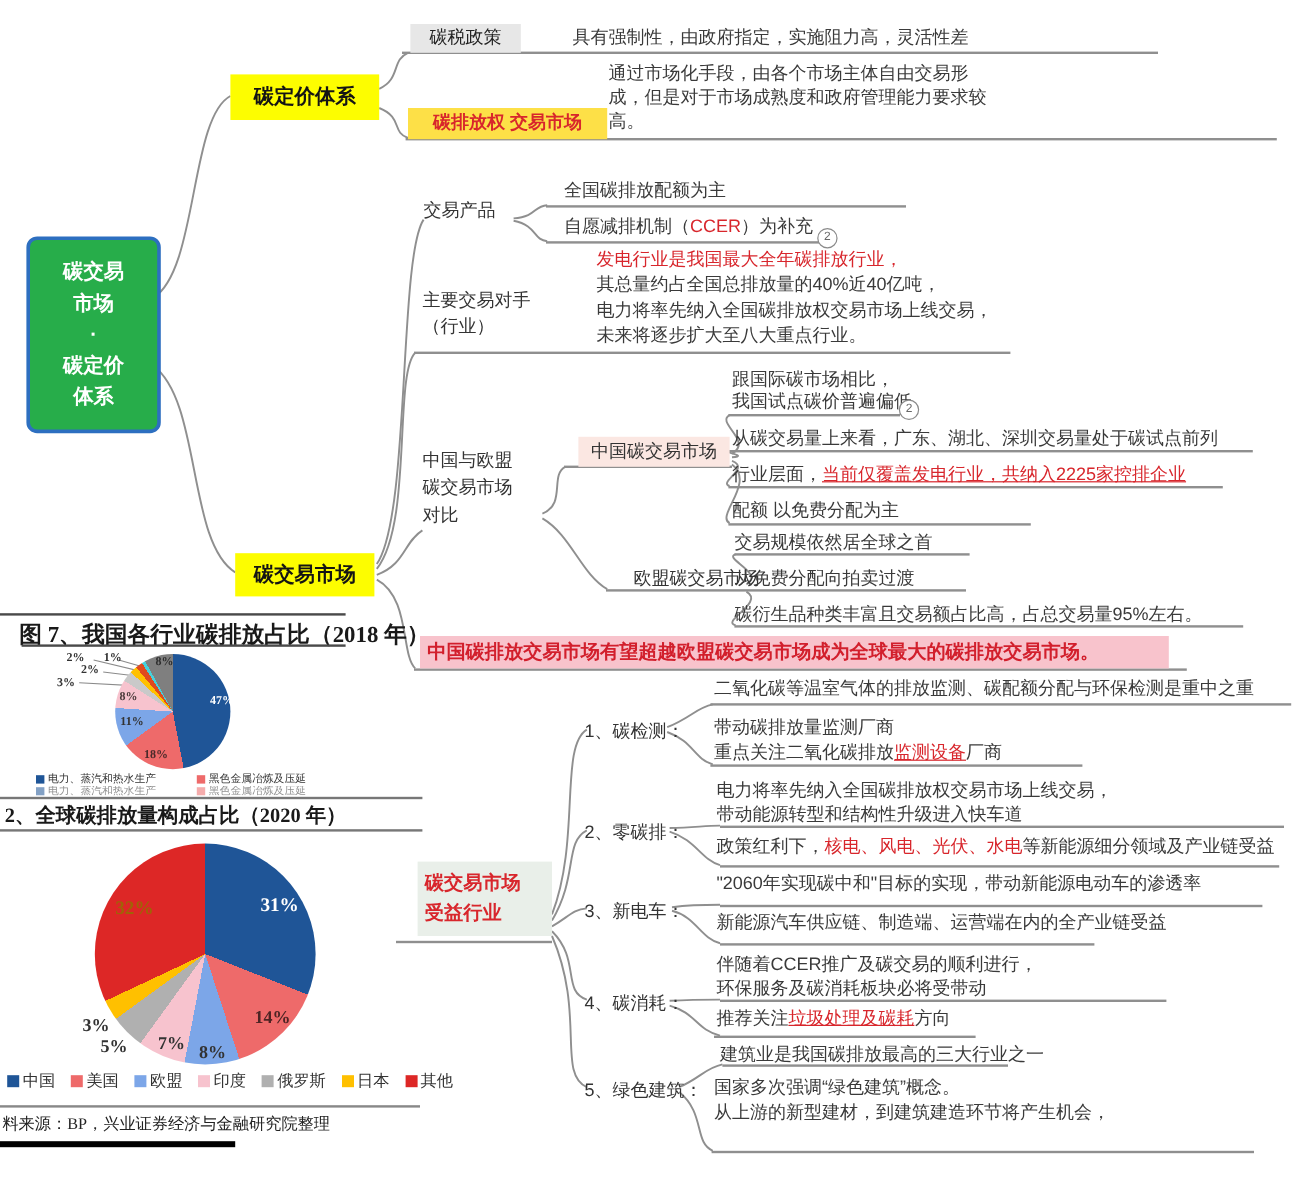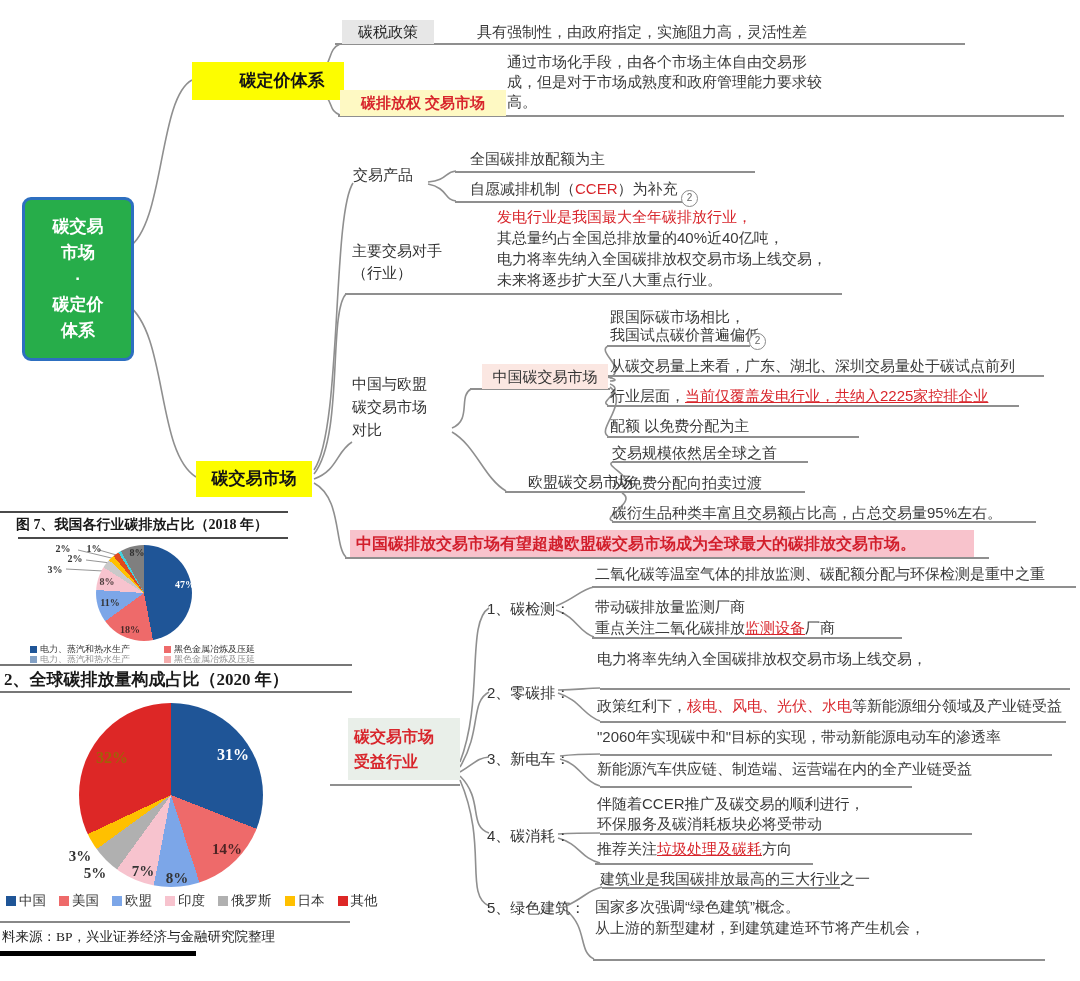--- a/index.html
+++ b/index.html
@@ -6,25 +6,25 @@
   .canvas{position:relative;width:1080px;height:981px;background:#fff;overflow:hidden;
           font-family:"Liberation Sans",sans-serif;color:#3a3a3a;}
   svg.links{position:absolute;left:0;top:0;width:1080px;height:981px;pointer-events:none;}
   .bl{position:absolute;height:2px;background:#8f8f8f;}
   .cl{position:absolute;height:2px;background:#4a4a4a;}
   .node{position:absolute;white-space:nowrap;}
   .node-root{left:22px;top:197px;width:106px;height:158px;background:#27AD4A;border:3px solid #2D6FC0;
              border-radius:9px;color:#fff;font-size:17px;font-weight:bold;text-align:center;
              display:flex;flex-direction:column;justify-content:center;line-height:26px;}
   .node-yellow{background:#FDFD00;color:#141414;font-weight:bold;font-size:17px;text-align:center;}
-  .n-pricing{left:192px;top:62px;width:124px;height:38px;line-height:38px;padding-left:28px;}
+  .n-pricing{left:192px;top:62px;width:124px;height:38px;line-height:38px;}
   .n-market{left:196px;top:461px;width:116px;height:36px;line-height:36px;}
   .n-tax{left:342px;top:20px;width:92px;height:24px;line-height:24px;background:#E7E7E7;
          color:#222;font-size:15px;text-align:center;}
-  .n-ets{left:340px;top:90px;width:166px;height:26px;line-height:26px;background:#fef9c3;
+  .n-ets{left:340px;top:90px;width:166px;height:26px;line-height:26px;background:#fde047;
          color:#D8262C;font-weight:bold;font-size:15px;text-align:center;}
   .n-china{left:482px;top:364px;width:126px;height:25px;line-height:25px;background:#FBE7E2;
            color:#333;font-size:15px;text-align:center;}
   .n-eu{left:528px;top:473px;font-size:15px;color:#333;}
   .n-benef{left:348px;top:718px;width:112px;height:62px;background:#E9EFE9;color:#D8262C;
            font-weight:bold;font-size:16px;line-height:25px;padding-top:6px;text-align:left;
            padding-left:6px;box-sizing:border-box;}
   .pinkbar{left:350px;top:530px;width:624px;height:27px;background:#F8C3CC;color:#D21F2C;
            font-weight:bold;font-size:16px;line-height:27px;padding-left:6px;box-sizing:border-box;}
   .lbl{position:absolute;font-size:15px;color:#333;white-space:nowrap;}
@@ -194,20 +194,21 @@
   <div class="lbl" style="left:487px;top:600px">1、碳检测：</div>
   <div class="leaf" style="left:595px;top:564px">二氧化碳等温室气体的排放监测、碳配额分配与环保检测是重中之重</div>
   <div class="leaf" style="left:595px;top:596px;line-height:21px">
     <div>带动碳排放量监测厂商</div>
     <div><span>重点关注二氧化碳排放</span><span class="red ru">监测设备</span><span>厂商</span></div>
   </div>
 
   <div class="lbl" style="left:487px;top:684px">2、零碳排：</div>
   <div class="leaf" style="left:597px;top:649px;line-height:20px">
     <div>电力将率先纳入全国碳排放权交易市场上线交易，</div>
+    <div>带动能源转型和结构性升级进入快车道</div>
   </div>
   <div class="leaf" style="left:597px;top:696px">
     <span>政策红利下，</span><span class="red">核电、风电、光伏、水电</span><span>等新能源细分领域及产业链受益</span>
   </div>
 
   <div class="lbl" style="left:487px;top:750px">3、新电车：</div>
   <div class="leaf" style="left:597px;top:727px">"2060年实现碳中和"目标的实现，带动新能源电动车的渗透率</div>
   <div class="leaf" style="left:597px;top:759px">新能源汽车供应链、制造端、运营端在内的全产业链受益</div>
 
   <div class="lbl" style="left:487px;top:827px">4、碳消耗：</div>
@@ -221,21 +222,21 @@
 
   <div class="lbl" style="left:487px;top:899px">5、绿色建筑：</div>
   <div class="leaf" style="left:600px;top:869px">建筑业是我国碳排放最高的三大行业之一</div>
   <div class="leaf" style="left:595px;top:896px;line-height:21px">
     <div>国家多次强调“绿色建筑”概念。</div>
     <div>从上游的新型建材，到建筑建造环节将产生机会，</div>
   </div>
 
   <div class="panel c1">
     <div class="cl" style="left:0;top:6px;width:288px"></div>
-    <div class="ctitle" style="left:16px;top:11px;font-size:14px">图 7、我国各行业碳排放占比（2018 年）</div>
+    <div class="ctitle" style="left:16px;top:11px;font-size:19px">图 7、我国各行业碳排放占比（2018 年）</div>
     <div class="cl" style="left:18px;top:32px;width:270px"></div>
     <svg style="position:absolute;left:0;top:0;width:300px;height:158px">
       <g stroke="#8a8a8a" stroke-width="0.9">
         <line x1="78" y1="45" x2="128" y2="57"></line>
         <line x1="99" y1="45" x2="134" y2="55"></line>
         <line x1="86" y1="55" x2="127" y2="60"></line>
         <line x1="66" y1="64" x2="122" y2="67"></line>
       </g>
     </svg>
     <div class="pie" style="left: 96px; top: 40px; width: 96px; height: 96px; background: conic-gradient(rgb(31, 85, 151) 0deg, rgb(31, 85, 151) 169.2deg, rgb(238, 106, 106) 169.2deg, rgb(238, 106, 106) 234deg, rgb(124, 166, 232) 234deg, rgb(124, 166, 232) 273.6deg, rgb(247, 195, 206) 273.6deg, rgb(247, 195, 206) 302.4deg, rgb(201, 201, 201) 302.4deg, rgb(201, 201, 201) 313.2deg, rgb(255, 192, 0) 313.2deg, rgb(255, 192, 0) 320.4deg, rgb(224, 74, 31) 320.4deg, rgb(224, 74, 31) 327.6deg, rgb(69, 208, 220) 327.6deg, rgb(69, 208, 220) 331.2deg, rgb(127, 127, 127) 331.2deg, rgb(127, 127, 127) 360deg);"></div>

